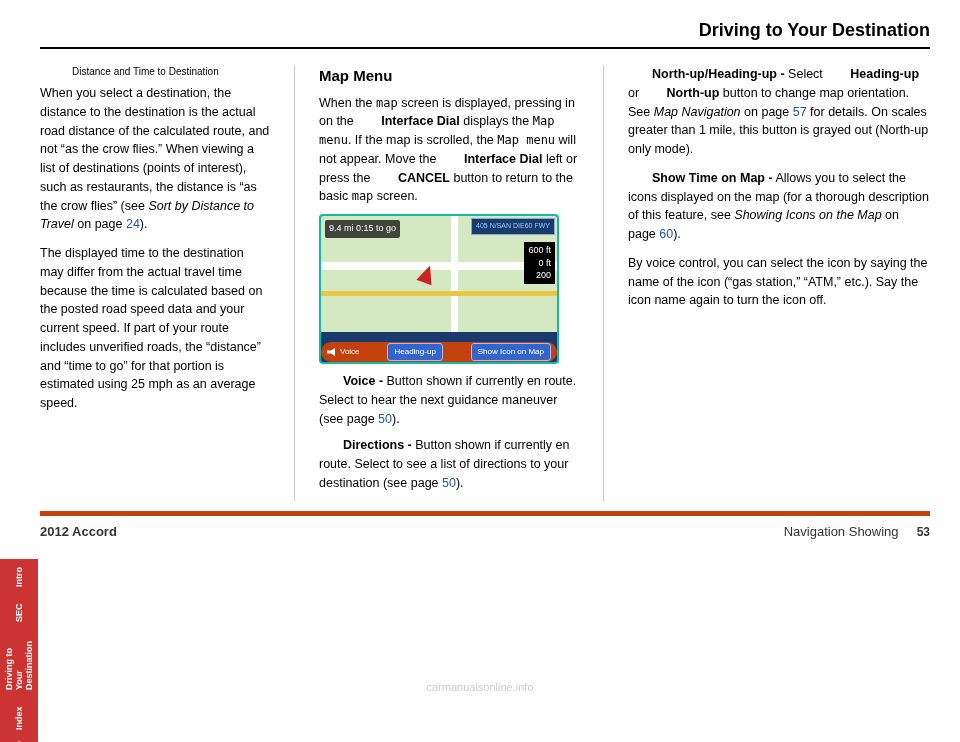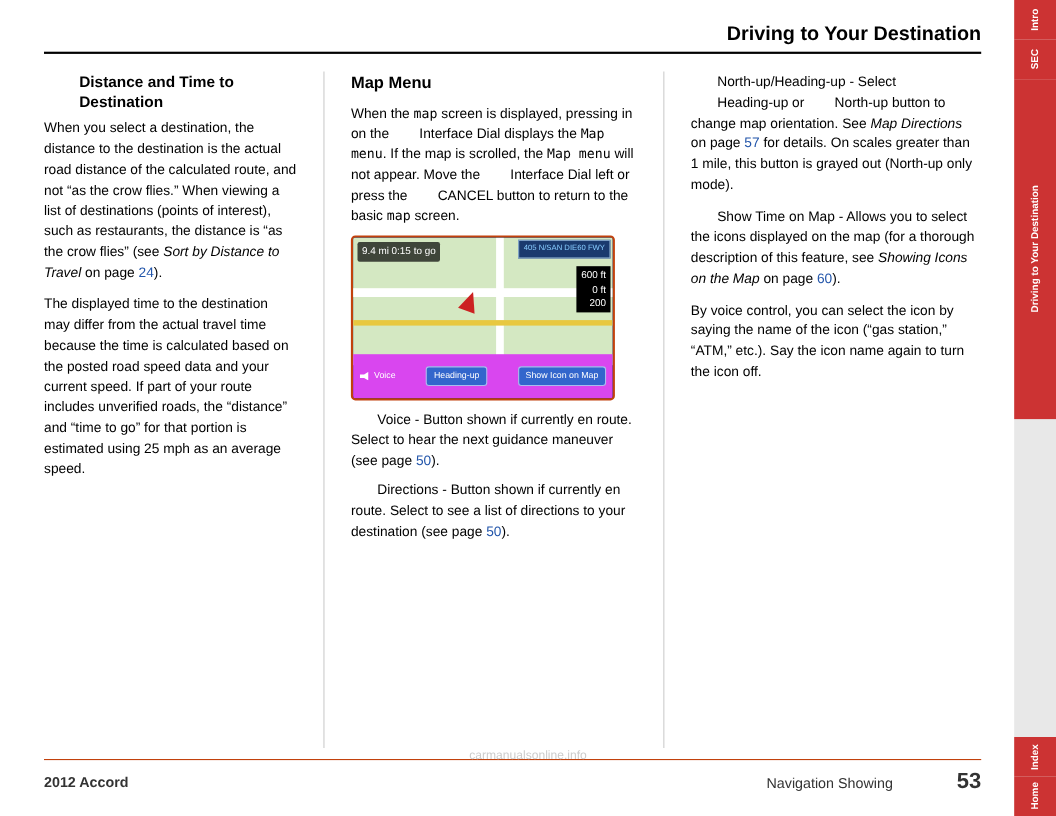--- a/index.html
+++ b/index.html
@@ -11,20 +11,21 @@
       background: #fff;
       overflow: hidden;
       position: relative;
     }
 
     .page-container {
       display: flex;
       width: 960px;
       height: 742px;
       background: #fff;
+      flex-direction: column;
     }
 
     
     .main-content {
       flex: 1;
       padding: 20px 30px 20px 40px;
       display: flex;
       flex-direction: column;
     }
 
@@ -45,22 +46,22 @@
       flex: 1;
     }
 
     .col-left {
       width: 230px;
       font-size: 12.5px;
       line-height: 1.5;
     }
 
     .col-left h3 {
-      font-size: 14px;
-      font-weight: bold;
+      font-size: 10px;
+      font-weight: normal;
       margin-bottom: 6px;
       line-height: 1.3;
       padding-left: 32px;
     }
 
     .col-left p {
       margin-bottom: 10px;
     }
 
     .col-left a, .col-middle a, .col-right a {
@@ -93,21 +94,21 @@
 
     .col-right p {
       margin-bottom: 10px;
     }
 
     
     .nav-screen {
       width: 240px;
       height: 150px;
       background: #1a3a6e;
-      border: 2px solid #c2410c;
+      border: 2px solid #14b8a6;
       border-radius: 4px;
       position: relative;
       margin: 8px 0;
       overflow: hidden;
     }
 
     
     .map-bg {
       position: absolute;
       top: 0; left: 0; right: 0; bottom: 30px;
@@ -176,26 +177,27 @@
       border-bottom: 18px solid #cc2222;
       transform: translate(-50%, -50%) rotate(20deg);
     }
 
     
     .nav-bottom-bar {
       position: absolute;
       bottom: 0;
       left: 0;
       right: 0;
-      height: 40px;
-      background: #d946ef;
+      height: 20px;
+      background: #c2410c;
       display: flex;
       align-items: center;
       justify-content: space-between;
       padding: 0 6px;
+      border-radius: 15px;
     }
 
     .nav-btn {
       background: #3366cc;
       color: #fff;
       font-size: 8px;
       padding: 2px 6px;
       border-radius: 3px;
       border: 1px solid #aabbee;
     }
@@ -213,40 +215,39 @@
       height: 8px;
       background: #fff;
       clip-path: polygon(0 30%, 40% 30%, 80% 0%, 80% 100%, 40% 70%, 0 70%);
     }
 
     
     .page-footer {
       display: flex;
       justify-content: space-between;
       align-items: center;
-      border-top: 1px solid #c2410c;
+      border-top: 5px solid #c2410c;
       padding-top: 8px;
       margin-top: 10px;
     }
 
     .footer-title {
       font-size: 13px;
       font-weight: bold;
       color: #333;
     }
 
     .footer-nav-label {
       font-size: 13px;
       color: #333;
     }
 
     .footer-page-num {
-      font-size: 20px;
+      font-size: 12px;
       font-weight: bold;
-      margin-left: 40px;
     }
 
     
     .right-sidebar {
       width: 38px;
       background: #e8e8e8;
       display: flex;
       flex-direction: column;
       align-items: center;
       padding: 0;
@@ -273,21 +274,21 @@
     .tab-driving {
       background: #cc3333;
       flex: 1;
       color: #fff;
     }
     .tab-index { background: #cc3333; height: 36px; }
     .tab-home { background: #cc3333; height: 36px; }
 
     .sidebar-spacer { flex: 1; background: #ddd; }
 
-    .bold-term { font-weight: normal; padding-left: 24px; }
+    .bold-term { font-weight: bold; padding-left: 24px; }
     .italic-term { font-style: italic; }
     .monospace-term { font-family: monospace; font-size: 12px; }
 
     .col-divider {
       width: 1px;
       background: #ccc;
       margin: 0 4px;
     }
 
     .watermark {
@@ -357,21 +358,21 @@
           </div>
         </div>
 
         <p><span class="bold-term">Voice -</span> Button shown if currently en route. Select to hear the next guidance maneuver (see page <a href="#">50</a>).</p>
         <p><span class="bold-term">Directions -</span> Button shown if currently en route. Select to see a list of directions to your destination (see page <a href="#">50</a>).</p>
       </div>
 
       <div class="col-divider"></div>
 
       <div class="col-right">
-        <p><span class="bold-term">North-up/Heading-up -</span> Select <span class="bold-term">Heading-up</span> or <span class="bold-term">North-up</span> button to change map orientation. See <span class="italic-term">Map Directions</span> on page <a href="#">57</a> for details. On scales greater than 1 mile, this button is grayed out (North-up only mode).</p>
+        <p><span class="bold-term">North-up/Heading-up -</span> Select <span class="bold-term">Heading-up</span> or <span class="bold-term">North-up</span> button to change map orientation. See <span class="italic-term">Map Navigation</span> on page <a href="#">57</a> for details. On scales greater than 1 mile, this button is grayed out (North-up only mode).</p>
         <p><span class="bold-term">Show Time on Map -</span> Allows you to select the icons displayed on the map (for a thorough description of this feature, see <span class="italic-term">Showing Icons on the Map</span> on page <a href="#">60</a>).</p>
         <p>By voice control, you can select the icon by saying the name of the icon (“gas station,” “ATM,” etc.). Say the icon name again to turn the icon off.</p>
       </div>
 
     </div>
 
     <div class="page-footer">
       <span class="footer-title">2012 Accord</span>
       <span class="footer-nav-label">
         <span>Navigation Showing</span>

